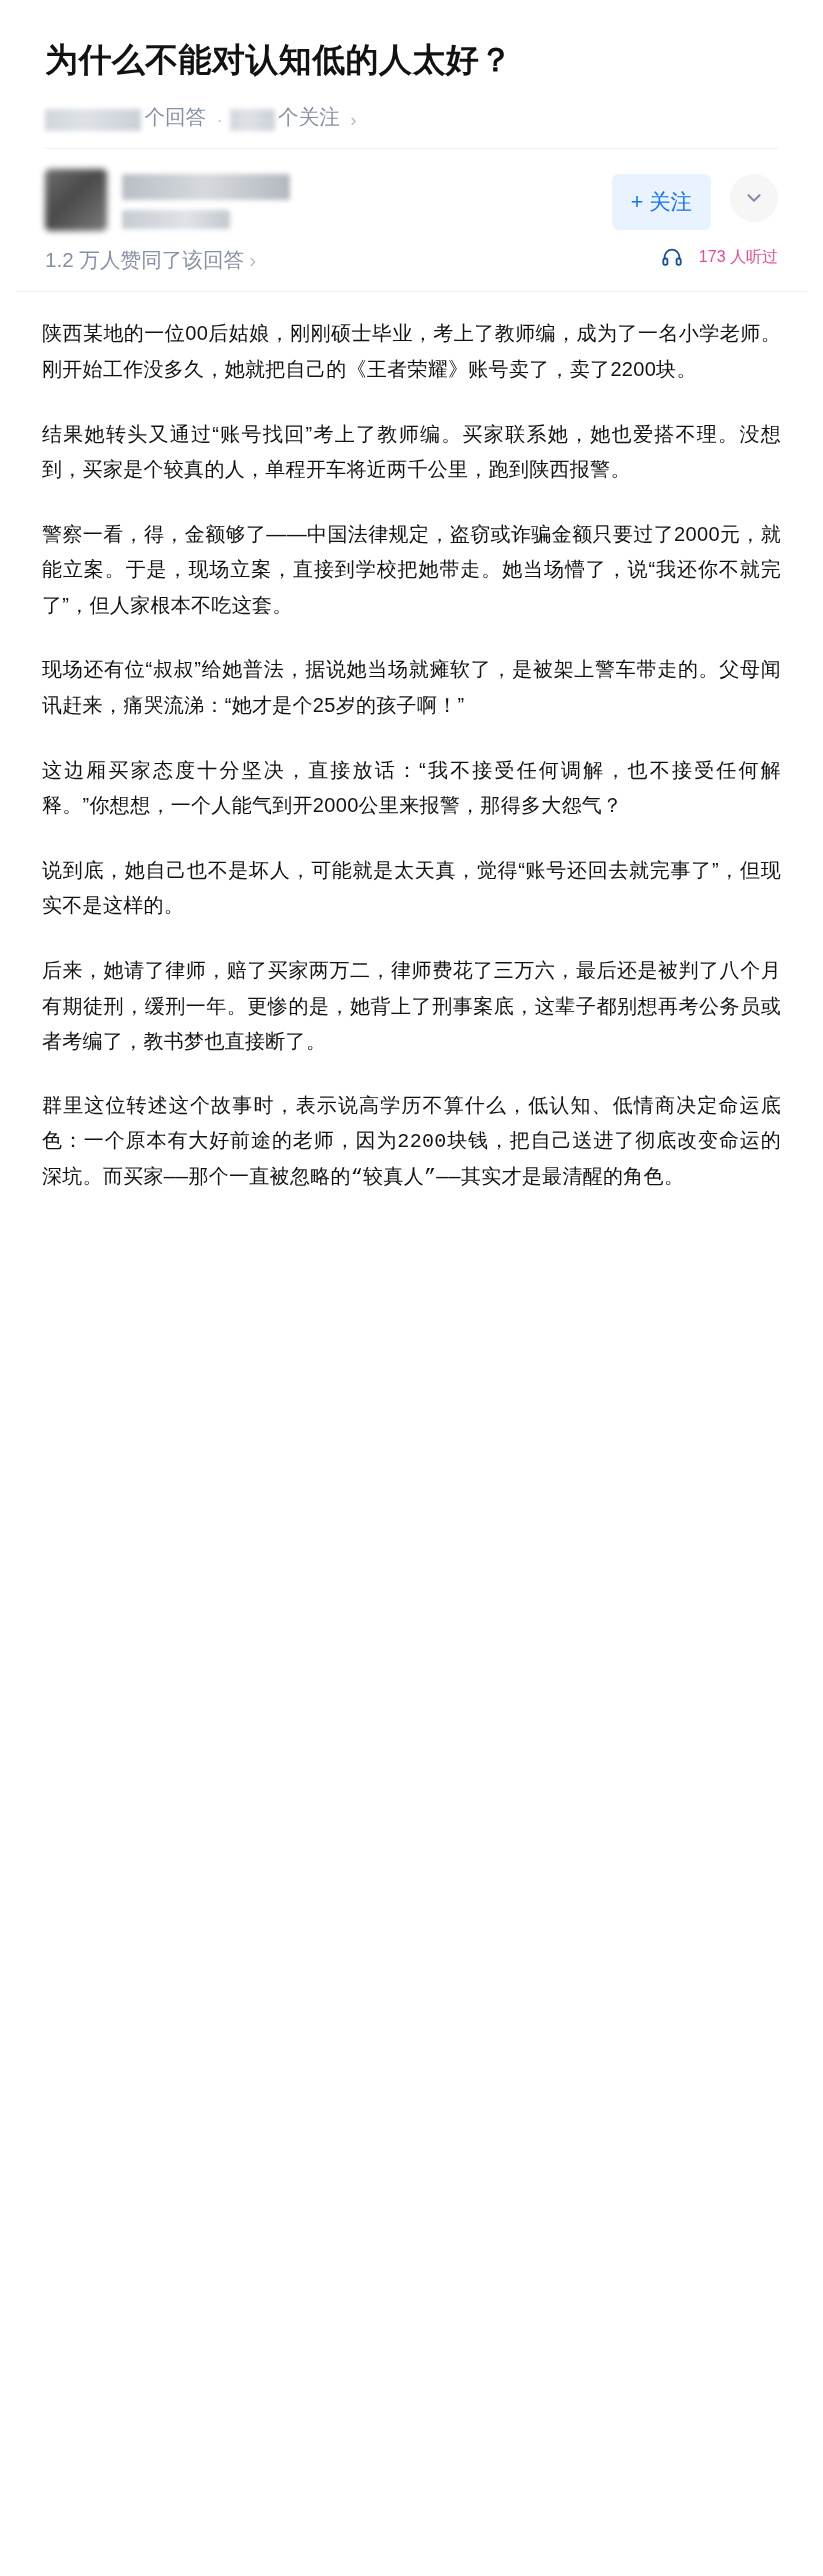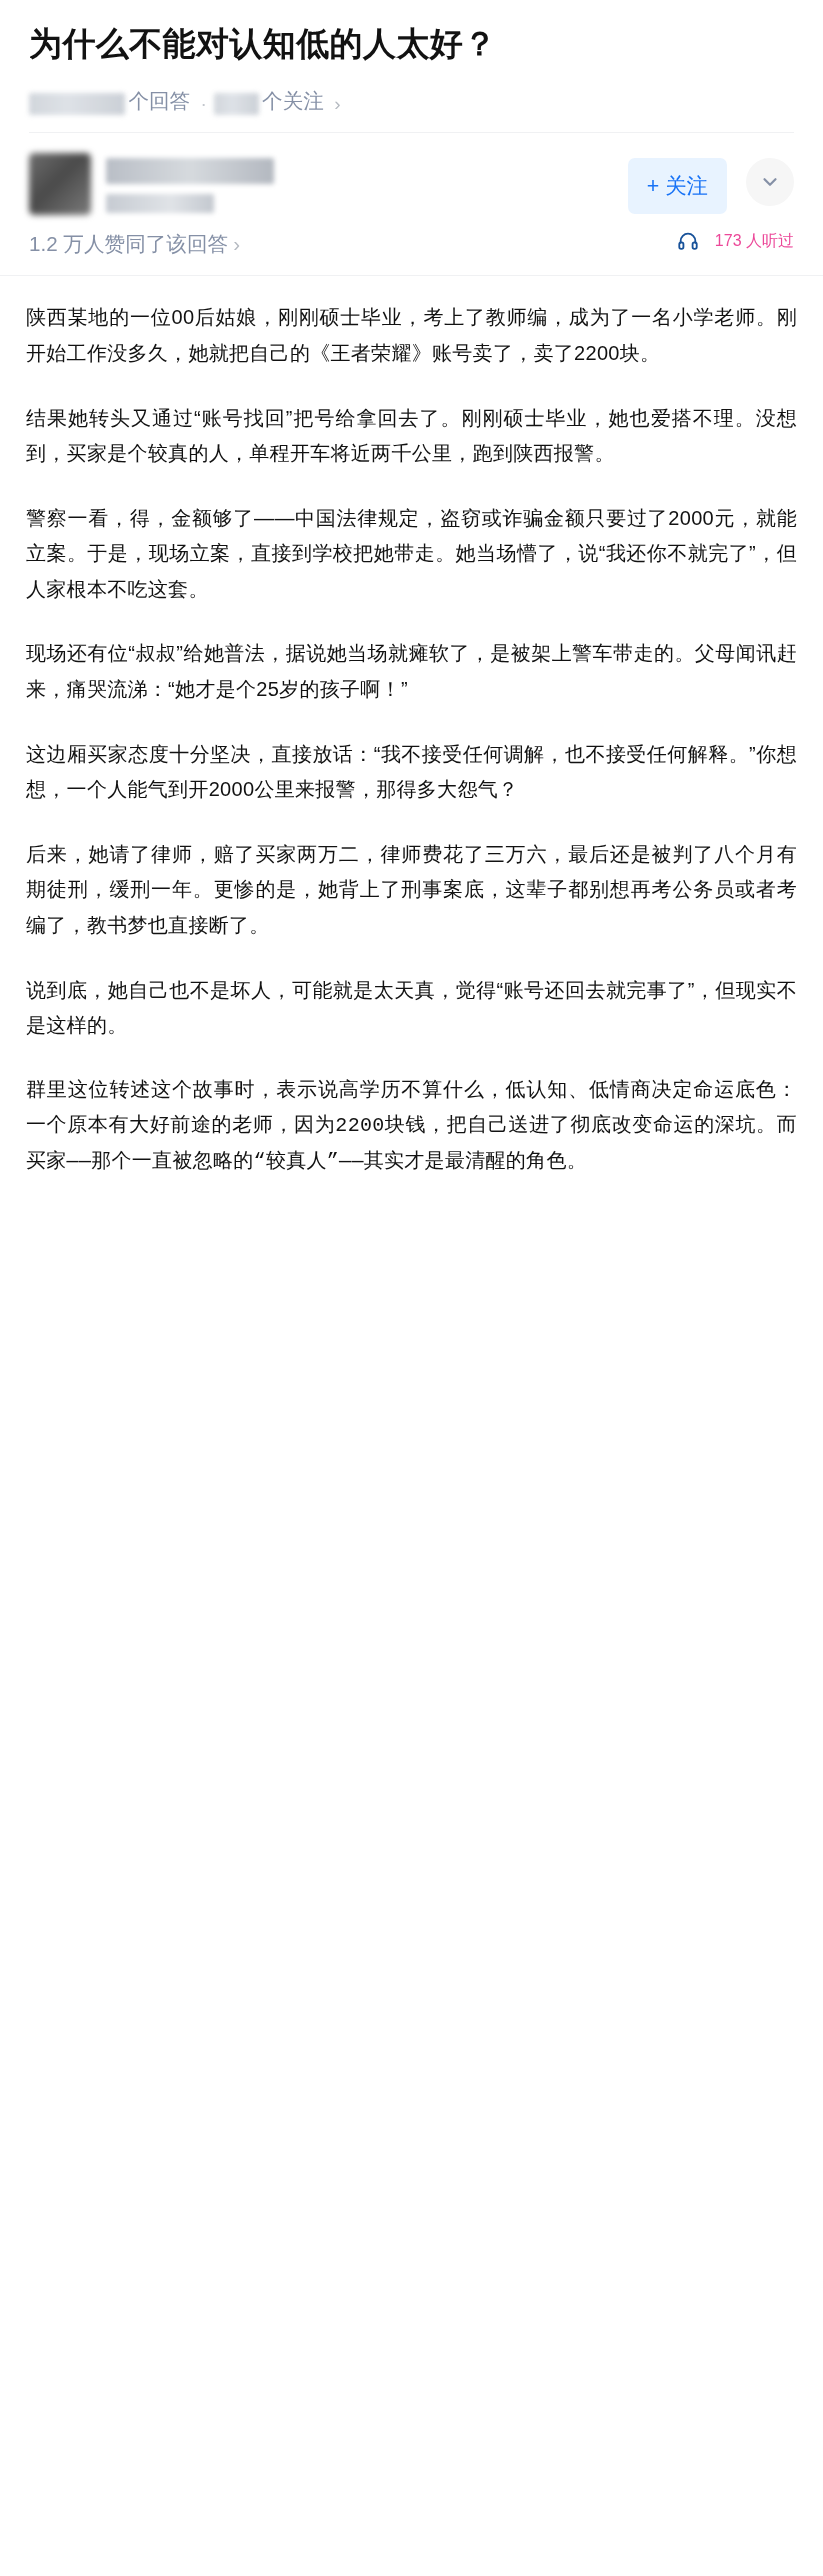--- a/index.html
+++ b/index.html
@@ -10,21 +10,21 @@
   body {
     width: 823px;
     min-height: 2576px;
     font-family: "Liberation Sans", "DejaVu Sans", sans-serif;
     color: #1a1a1a;
     -webkit-font-smoothing: antialiased;
   }
   .page {
     width: 823px;
     box-sizing: border-box;
-    padding: 0;
+    padding: 16px;
     position: relative;
   }
 
   
   .question-block {
     padding: 22px 29px 0 29px;
   }
   .question-title {
     font-size: 33px;
     line-height: 1.35;
@@ -227,23 +227,23 @@
         <rect x="17" y="13.5" width="4.5" height="7" rx="2"></rect>
       </svg>
       <span>173 人听过</span>
     </div>
   </div>
 
   <div class="divider"></div>
 
   <div class="answer-body">
     <p>陕西某地的一位00后姑娘，刚刚硕士毕业，考上了教师编，成为了一名小学老师。刚开始工作没多久，她就把自己的《王者荣耀》账号卖了，卖了2200块。</p>
-    <p>结果她转头又通过“账号找回”把号给拿回去了。刚刚硕士毕业，她也爱搭不理。没想到，买家是个较真的人，单程开车将近两千公里，跑到陕西报警。</p>
+    <p>结果她转头又通过“账号找回”考上了教师编。买家联系她，她也爱搭不理。没想到，买家是个较真的人，单程开车将近两千公里，跑到陕西报警。</p>
     <p>警察一看，得，金额够了——中国法律规定，盗窃或诈骗金额只要过了2000元，就能立案。于是，现场立案，直接到学校把她带走。她当场懵了，说“我还你不就完了”，但人家根本不吃这套。</p>
     <p>现场还有位“叔叔”给她普法，据说她当场就瘫软了，是被架上警车带走的。父母闻讯赶来，痛哭流涕：“她才是个25岁的孩子啊！”</p>
     <p>这边厢买家态度十分坚决，直接放话：“我不接受任何调解，也不接受任何解释。”你想想，一个人能气到开2000公里来报警，那得多大怨气？</p>
+    <p>说到底，她自己也不是坏人，可能就是太天真，觉得“账号还回去就完事了”，但现实不是这样的。</p>
     <p>后来，她请了律师，赔了买家两万二，律师费花了三万六，最后还是被判了八个月有期徒刑，缓刑一年。更惨的是，她背上了刑事案底，这辈子都别想再考公务员或者考编了，教书梦也直接断了。</p>
-    <p>说到底，她自己也不是坏人，可能就是太天真，觉得“账号还回去就完事了”，但现实不是这样的。</p>
     <p>群里这位转述这个故事时，表示说高学历不算什么，低认知、低情商决定命运底色：一个原本有大好前途的老师，因为2200块钱，把自己送进了彻底改变命运的深坑。而买家——那个一直被忽略的“较真人”——其实才是最清醒的角色。</p>
   </div>
 
 </div>
 
 
 </body></html>

